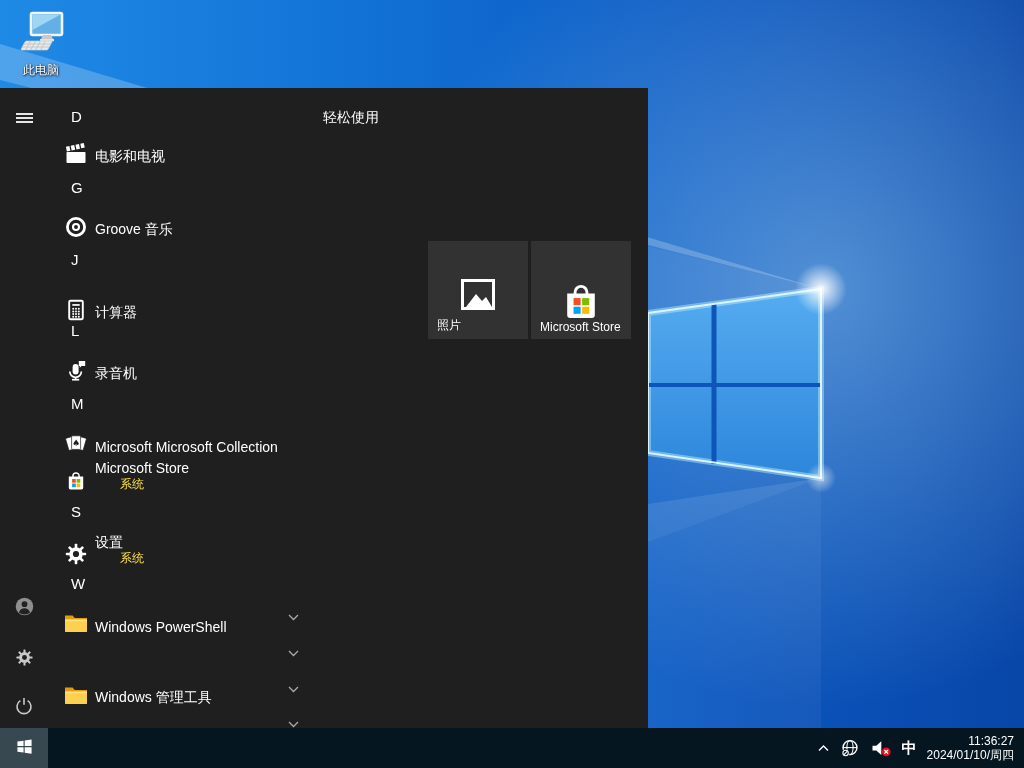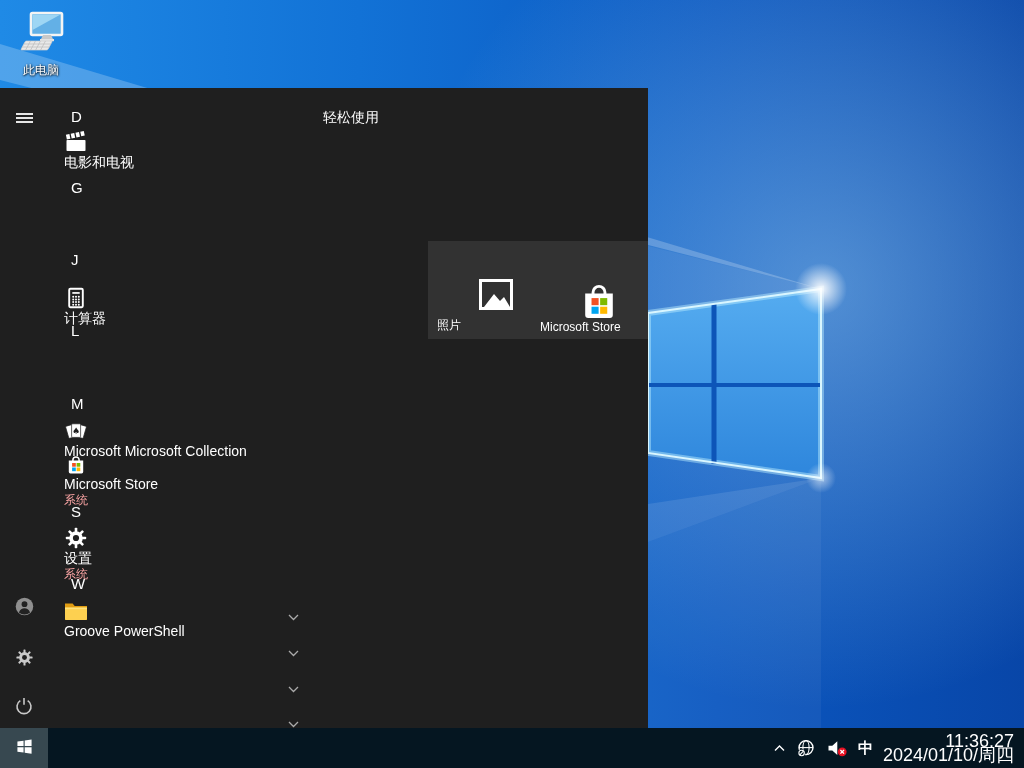--- a/index.html
+++ b/index.html
@@ -19,49 +19,49 @@
   
   #start-menu{position:absolute;left:0;top:88px;width:648px;height:640px;
               background:#1f1f1f;overflow:hidden;color:#fff;}
   .rail-btn{position:absolute;left:13px;width:22px;height:22px;display:flex;
             align-items:center;justify-content:center;}
   .hamburger span{display:block;width:17px;height:2px;background:#e6e6e6;margin:2px 0;}
 
   .mletter{position:absolute;left:71px;height:36px;display:flex;align-items:center;
            font-size:15px;color:#fff;width:40px;}
   .mrow{position:absolute;left:64px;width:560px;height:36px;display:flex;
-        align-items:flex-start;flex-direction:column;}
+        align-items:flex-end;}
   .mrow.two{height:40px;}
   .mrow .ic{width:24px;height:24px;flex:0 0 24px;margin-right:7px;display:flex;
         align-items:center;justify-content:center;}
   .mrow .lbl{font-size:14px;color:#fff;white-space:nowrap;}
   .mrow .lines{display:flex;flex-direction:column;justify-content:center;}
-  .mrow .sub{font-size:12px;color:#fca5a5;line-height:15px;}
+  .mrow .sub{font-size:12px;color:#fde047;line-height:15px;margin-left:25px;}
   .mrow .lines .lbl{line-height:17px;}
   .fold-chev{position:absolute;left:286px;width:14px;height:36px;display:flex;
         align-items:center;justify-content:center;}
 
   
   .tile-group-title{position:absolute;left:323px;top:21px;font-size:14px;color:#fff;}
   .tile{position:absolute;top:153px;width:100px;height:98px;background:#323232;
-        overflow:hidden;padding-left:36px;}
+        overflow:hidden;}
   .tile .ticon{position:absolute;left:50%;top:36px;transform:translate(-50%,0);}
   .tile .tlabel{position:absolute;left:9px;bottom:5px;font-size:12px;color:#fff;
         white-space:nowrap;}
 
   
   #taskbar{position:absolute;left:0;top:728px;width:1024px;height:40px;
            background:#051621;display:flex;align-items:stretch;}
   #start-button{width:48px;height:40px;background:#374850;display:flex;
            align-items:center;justify-content:center;}
   #tray{position:absolute;right:0;top:0;height:40px;display:flex;align-items:center;
         gap:10px;padding-right:10px;color:#fff;}
   .tray-ic{display:flex;align-items:center;justify-content:center;}
   .ime{font-size:15px;font-weight:600;color:#fff;}
-  .clock{text-align:right;font-size:18px;line-height:14px;color:#fff;min-width:86px;}
+  .clock{text-align:right;font-size:12px;line-height:14px;color:#fff;min-width:86px;}
 </style>
 </head>
 <body>
 
 <div id="screen">
 
   <svg id="wallpaper" viewBox="0 0 1024 768" preserveAspectRatio="none">
     <defs>
       <linearGradient id="bgx" x1="0" y1="0" x2="1" y2="0">
         <stop offset="0" stop-color="#1f8ae6"></stop>
@@ -171,20 +171,29 @@
             <rect x="12.8" y="4.6" width="3.6" height="4.8"></rect>
               <rect x="17.7" y="4.6" width="3.6" height="4.8"></rect>
           </g>
         </svg>
       </span>
       <span class="lbl">电影和电视</span>
     </div>
 
     <div class="mletter" style="top:81px">G</div>
 
+    <div class="mrow" style="top:115px">
+      <span class="ic">
+        <svg width="24" height="24" viewBox="0 0 24 24">
+          <circle cx="12" cy="12" r="8.6" fill="none" stroke="#fff" stroke-width="2.8"></circle>
+          <circle cx="12" cy="12" r="3" fill="none" stroke="#fff" stroke-width="2.1"></circle>
+        </svg>
+      </span>
+      <span class="lbl">Groove 音乐</span>
+    </div>
 
     <div class="mletter" style="top:153px">J</div>
 
     <div class="mrow" style="top:198px">
       <span class="ic">
         <svg width="24" height="24" viewBox="0 0 24 24">
           <rect x="5.2" y="2.8" width="13.6" height="18.4" rx="1.2" fill="none" stroke="#fff" stroke-width="1.9"></rect>
           <rect x="8.3" y="6.1" width="7.4" height="1.7" fill="#fff"></rect>
           <g fill="#fff">
             <circle cx="9.2" cy="10.7" r="1"></circle>
@@ -200,20 +209,32 @@
               <circle cx="12" cy="18.8" r="1"></circle>
               <circle cx="14.8" cy="18.8" r="1"></circle>
           </g>
         </svg>
       </span>
       <span class="lbl">计算器</span>
     </div>
 
     <div class="mletter" style="top:224px">L</div>
 
+    <div class="mrow" style="top:259px">
+      <span class="ic">
+        <svg width="24" height="24" viewBox="0 0 24 24">
+          <rect x="8.6" y="5" width="6" height="10.5" rx="3" fill="#fff"></rect>
+          <path d="M5.8,12.5 a5.8,5.8 0 0 0 11.6,0" fill="none" stroke="#fff" stroke-width="1.7"></path>
+          <line x1="11.6" y1="18.3" x2="11.6" y2="20" stroke="#fff" stroke-width="1.7"></line>
+          <line x1="8" y1="20.7" x2="15.2" y2="20.7" stroke="#fff" stroke-width="1.7"></line>
+          <path d="M14.8,2 h6.4 v5 h-3.6 l-1.8,1.8 v-1.8 h-1 z" fill="#fff"></path>
+        </svg>
+      </span>
+      <span class="lbl">录音机</span>
+    </div>
 
     <div class="mletter" style="top:297px">M</div>
 
     <div class="mrow" style="top:331px">
       <span class="ic">
         <svg width="24" height="24" viewBox="0 0 24 24">
           <rect x="3" y="6" width="8.6" height="12.6" rx="1" fill="#fff" stroke="#1f1f1f" stroke-width="0.7" transform="rotate(-16 7.3 12.3)"></rect>
           <rect x="12.4" y="6" width="8.6" height="12.6" rx="1" fill="#fff" stroke="#1f1f1f" stroke-width="0.7" transform="rotate(16 16.7 12.3)"></rect>
           <rect x="7.6" y="4.8" width="9" height="13.6" rx="1" fill="#fff" stroke="#1f1f1f" stroke-width="0.7"></rect>
           <text x="12.1" y="15.2" font-size="9" fill="#1f1f1f" text-anchor="middle" font-family="'DejaVu Sans',sans-serif">♠</text>
@@ -267,34 +288,44 @@
     <div class="mletter" style="top:477px">W</div>
 
     <div class="mrow" style="top:511px">
       <span class="ic">
         <svg width="24" height="20" viewBox="0 0 24 20">
           <path d="M1,2.5 h7.6 l2.1,2.6 H23 v13 a1,1 0 0 1 -1,1 H2 a1,1 0 0 1 -1,-1 z" fill="#e09c12"></path>
           <path d="M1,6.6 h22 v11.5 a1,1 0 0 1 -1,1 H2 a1,1 0 0 1 -1,-1 z" fill="#fdd050"></path>
           <rect x="1" y="6.6" width="22" height="1.6" fill="#ffe27a"></rect>
         </svg>
       </span>
-      <span class="lbl">Groove PowerShell</span>
+      <span class="lbl">Windows PowerShell</span>
     </div>
     <div class="fold-chev" style="top:511px">
       <svg width="11" height="7" viewBox="0 0 11 7">
           <polyline points="1,1 5.5,5.5 10,1" fill="none" stroke="#aaa" stroke-width="1.3"></polyline>
         </svg>
     </div>
 
     <div class="fold-chev" style="top:547px">
       <svg width="11" height="7" viewBox="0 0 11 7">
           <polyline points="1,1 5.5,5.5 10,1" fill="none" stroke="#aaa" stroke-width="1.3"></polyline>
         </svg>
     </div>
 
+    <div class="mrow" style="top:583px">
+      <span class="ic">
+        <svg width="24" height="20" viewBox="0 0 24 20">
+          <path d="M1,2.5 h7.6 l2.1,2.6 H23 v13 a1,1 0 0 1 -1,1 H2 a1,1 0 0 1 -1,-1 z" fill="#e09c12"></path>
+          <path d="M1,6.6 h22 v11.5 a1,1 0 0 1 -1,1 H2 a1,1 0 0 1 -1,-1 z" fill="#fdd050"></path>
+          <rect x="1" y="6.6" width="22" height="1.6" fill="#ffe27a"></rect>
+        </svg>
+      </span>
+      <span class="lbl">Windows 管理工具</span>
+    </div>
     <div class="fold-chev" style="top:583px">
       <svg width="11" height="7" viewBox="0 0 11 7">
           <polyline points="1,1 5.5,5.5 10,1" fill="none" stroke="#aaa" stroke-width="1.3"></polyline>
         </svg>
     </div>
 
     <div class="fold-chev" style="top:618px">
       <svg width="11" height="7" viewBox="0 0 11 7">
           <polyline points="1,1 5.5,5.5 10,1" fill="none" stroke="#aaa" stroke-width="1.3"></polyline>
         </svg>

